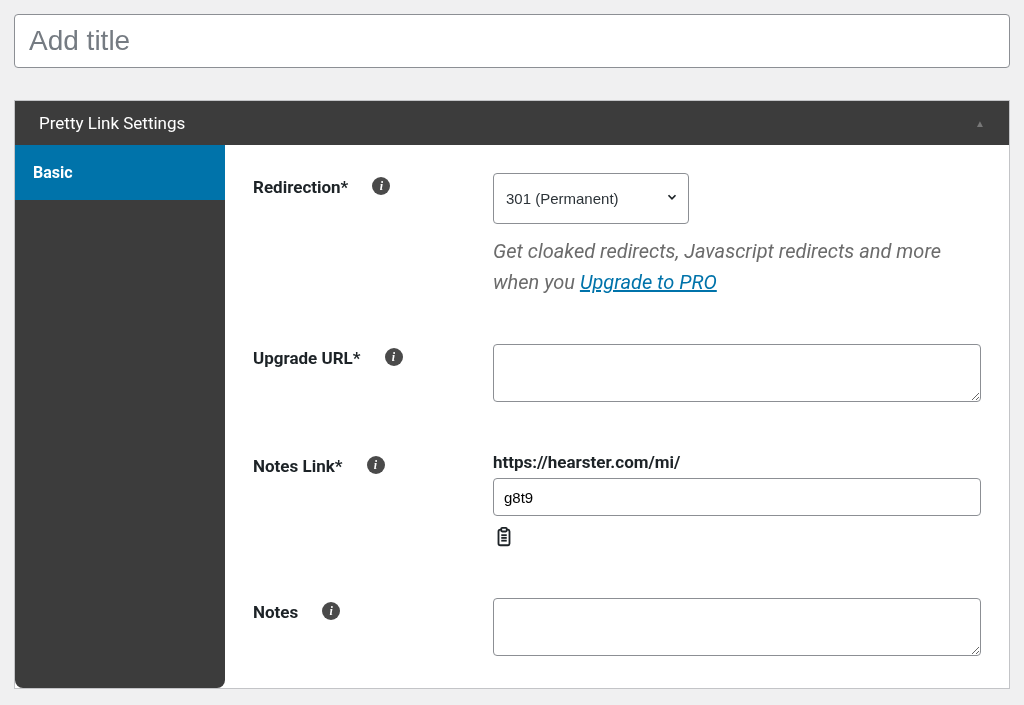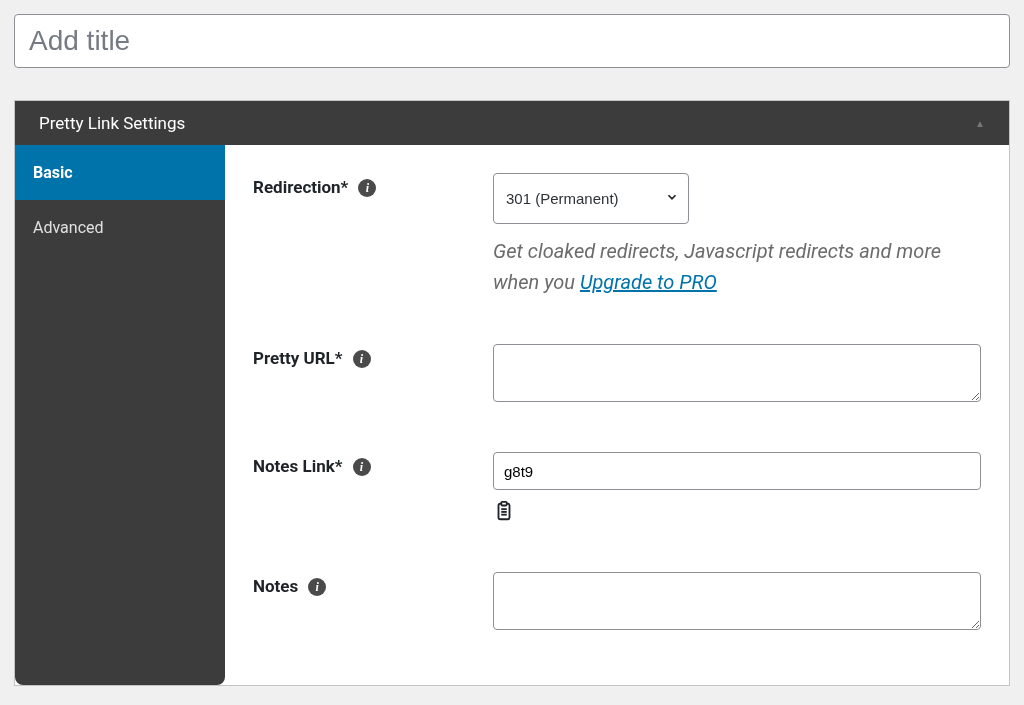--- a/index.html
+++ b/index.html
@@ -71,22 +71,22 @@
     align-items: flex-start;
     margin-bottom: 46px;
   }
   .field-label {
     width: 240px;
     flex-shrink: 0;
     font-weight: 700;
     font-size: 17px;
     color: #1d2327;
     display: flex;
-    align-items: flex-end;
-    gap: 10px;
+    align-items: flex-start;
+    gap: 24px;
     padding-top: 4px;
   }
   .info-icon {
     display: inline-flex;
     align-items: center;
     justify-content: center;
     width: 18px;
     height: 18px;
     border-radius: 50%;
     background: #4a4a4a;
@@ -175,21 +175,20 @@
 <input type="text" class="title-input" placeholder="Add title" style="">
 
 <div class="panel">
   <div class="panel-header">
     <span>Pretty Link Settings</span>
     <span class="collapse">▲</span>
   </div>
   <div class="panel-body">
     <div class="sidebar">
       <div class="sidebar-item active">Basic</div>
-      <div class="sidebar-item">Advanced</div>
     </div>
     <div class="content">
 
       <div class="field-row">
         <div class="field-label">
           <span>Redirection*</span>
           <span class="info-icon">i</span>
         </div>
         <div class="field-control">
           <div class="select-wrap">
@@ -203,34 +202,35 @@
             </span>
           </div>
           <div class="hint">
             <span>Get cloaked redirects, Javascript redirects and more when you </span><a href="#">Upgrade to PRO</a>
           </div>
         </div>
       </div>
 
       <div class="field-row">
         <div class="field-label">
-          <span>Pretty URL*</span>
+          <span>Upgrade URL*</span>
           <span class="info-icon">i</span>
         </div>
         <div class="field-control">
           <textarea class="ta" rows="2" style=""></textarea>
         </div>
       </div>
 
       <div class="field-row">
         <div class="field-label">
           <span>Notes Link*</span>
           <span class="info-icon">i</span>
         </div>
         <div class="field-control">
+          <div class="base-url">https://hearster.com/mi/</div>
           <input type="text" class="slug" value="g8t9" style="">
           <div class="copy-row">
             <span class="clipboard-icon">
               <svg width="22" height="22" viewBox="0 0 24 24" fill="none" stroke="currentColor" stroke-width="2">
                 <rect x="6" y="4" width="12" height="17" rx="2"></rect>
                 <rect x="9" y="2" width="6" height="4" rx="1" fill="#fff"></rect>
                 <line x1="9" y1="10" x2="15" y2="10"></line>
                 <line x1="9" y1="13" x2="15" y2="13"></line>
                 <line x1="9" y1="16" x2="15" y2="16"></line>
               </svg>

